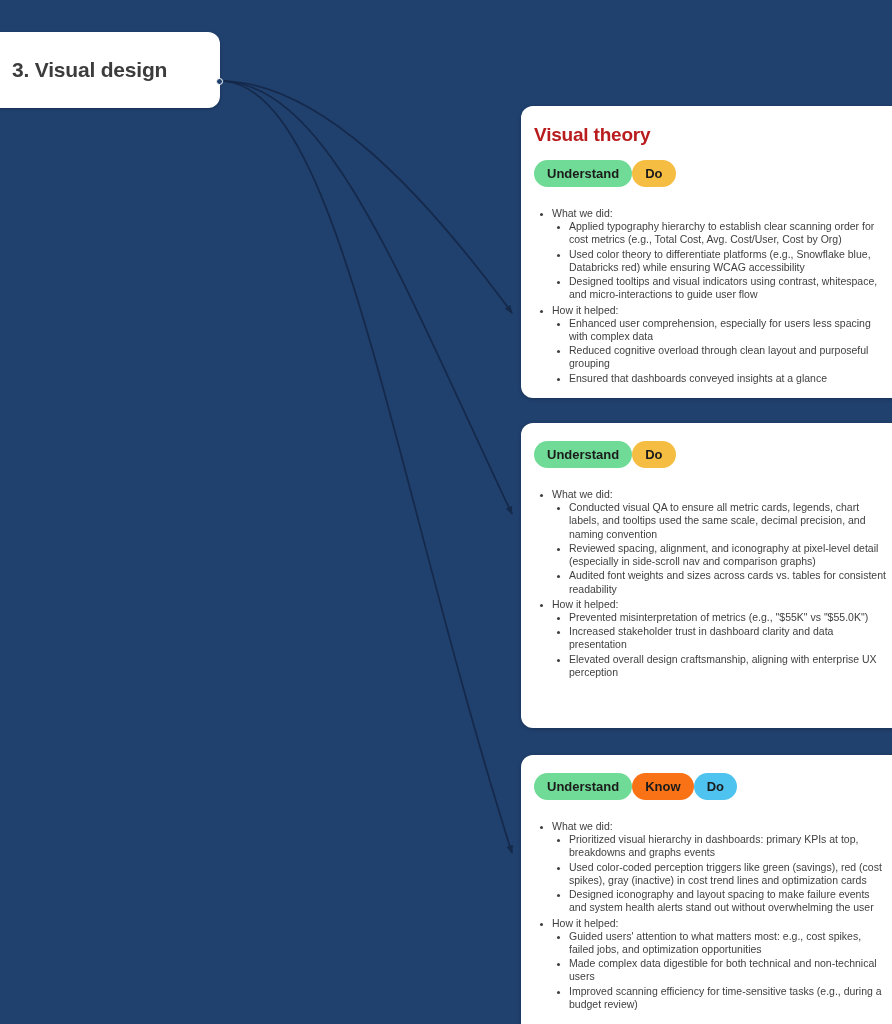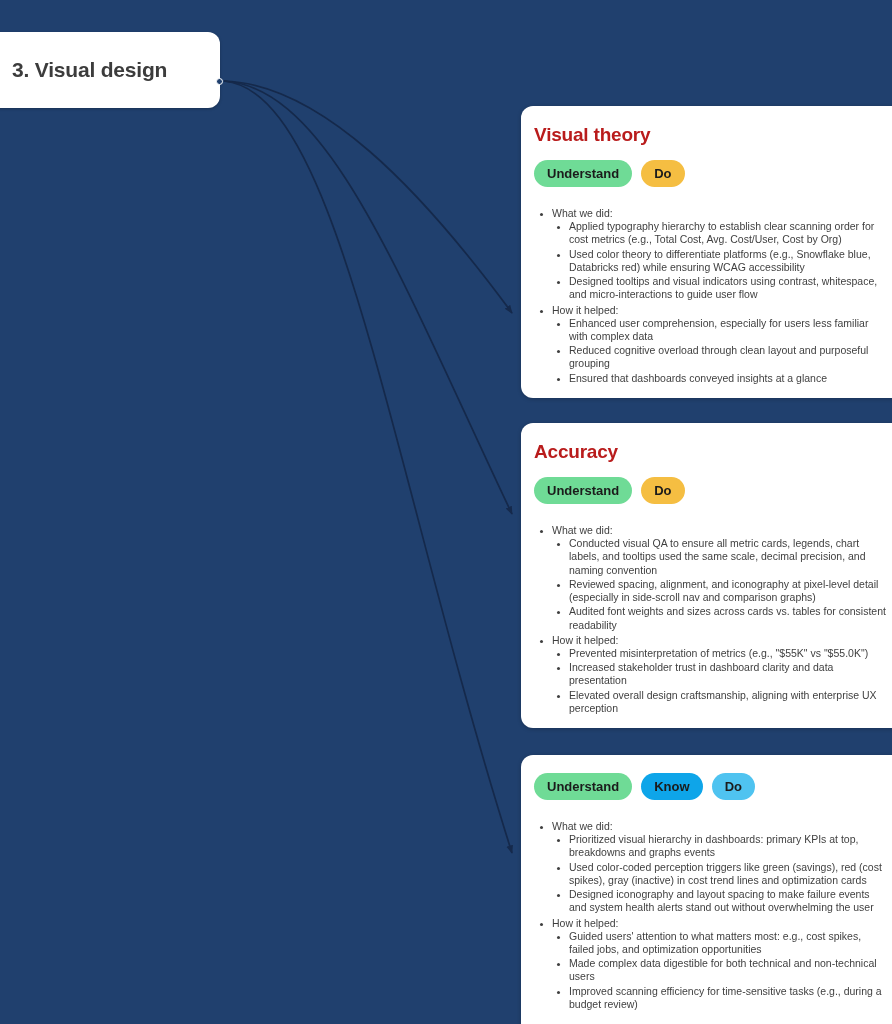--- a/index.html
+++ b/index.html
@@ -84,37 +84,36 @@
   .card-title {
     font-size: 19px;
     font-weight: bold;
     color: #b91c1c;
     margin: 0 0 14px 0;
     letter-spacing: -0.2px;
   }
 
   .tag-row {
     display: flex;
-    gap: 9px;
     margin-bottom: 20px;
   }
   .tag {
     display: inline-flex;
     align-items: center;
     justify-content: center;
     height: 27px;
     padding: 0 13px;
     border-radius: 14px;
     font-size: 13px;
     font-weight: bold;
     color: #1b1b1b;
     white-space: nowrap;
   }
   .tag.understand { background: #6FDB96; }
-  .tag.know       { background: #0ea5e9; }
+  .tag.know       { background: #f97316; }
   .tag.do         { background: #F5BE42; }
   .tag.do-blue    { background: #4FC3F0; }
 
   
   ul.lvl1 {
     margin: 0;
     padding-left: 18px;
     list-style-type: disc;
   }
   ul.lvl1 > li {
@@ -167,28 +166,27 @@
           <span class="tag understand">Understand</span>
           <span class="tag do">Do</span>
         </div>
         <ul class="lvl1">
           <li><span class="group-label">What we did:</span><ul class="lvl2">
               <li>Applied typography hierarchy to establish clear scanning order for cost metrics (e.g., Total Cost, Avg. Cost/User, Cost by Org)</li>
               <li>Used color theory to differentiate platforms (e.g., Snowflake blue, Databricks red) while ensuring WCAG accessibility</li>
               <li>Designed tooltips and visual indicators using contrast, whitespace, and micro-interactions to guide user flow</li>
             </ul></li>
           <li><span class="group-label">How it helped:</span><ul class="lvl2">
-              <li>Enhanced user comprehension, especially for users less familiar with complex data</li>
+              <li>Enhanced user comprehension, especially for users less spacing with complex data</li>
               <li>Reduced cognitive overload through clean layout and purposeful grouping</li>
               <li>Ensured that dashboards conveyed insights at a glance</li>
             </ul></li>
         </ul>
       </div>
       <div class="card" style="top: 375px; height: 305px;">
-        <div class="card-title">Accuracy</div>
         <div class="tag-row">
           <span class="tag understand">Understand</span>
           <span class="tag do">Do</span>
         </div>
         <ul class="lvl1">
           <li><span class="group-label">What we did:</span><ul class="lvl2">
               <li>Conducted visual QA to ensure all metric cards, legends, chart labels, and tooltips used the same scale, decimal precision, and naming convention</li>
               <li>Reviewed spacing, alignment, and iconography at pixel-level detail (especially in side-scroll nav and comparison graphs)</li>
               <li>Audited font weights and sizes across cards vs. tables for consistent readability</li>
             </ul></li>

